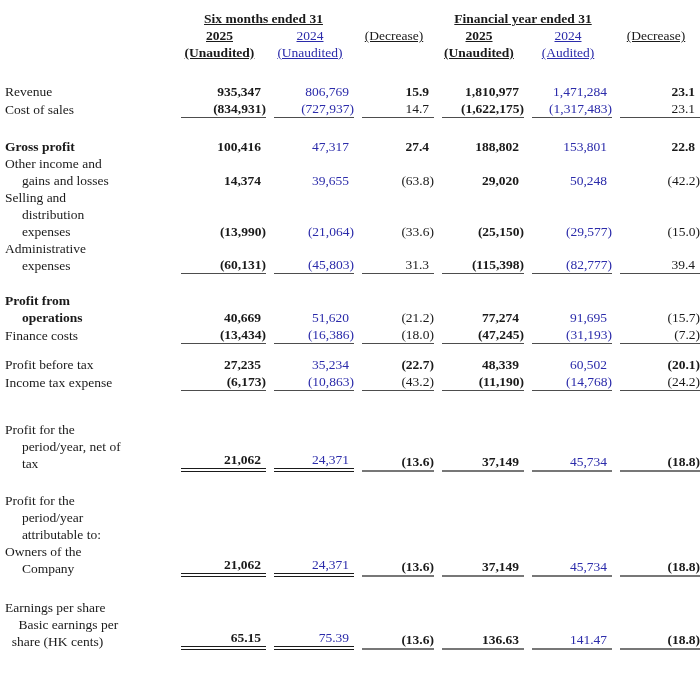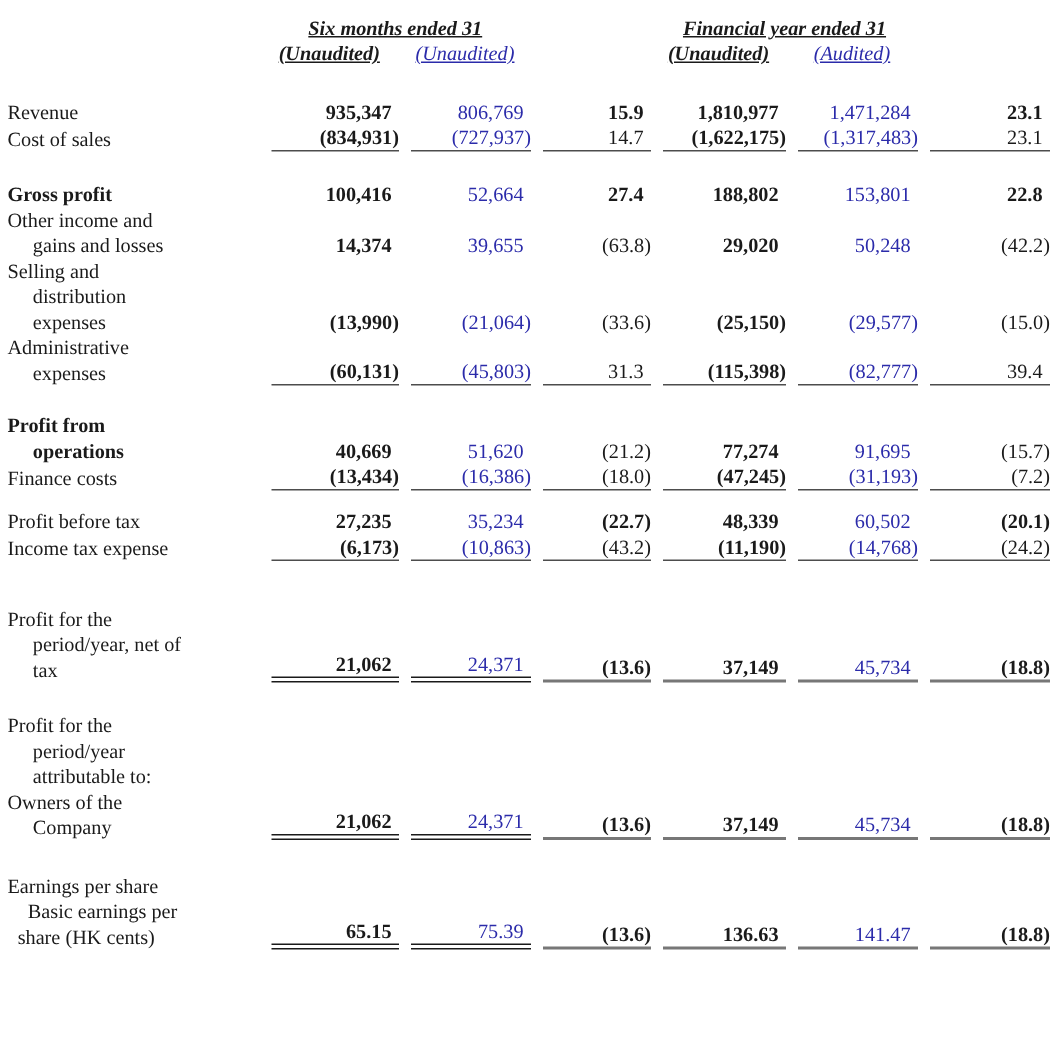--- a/index.html
+++ b/index.html
@@ -12,21 +12,21 @@
   td{padding:0;vertical-align:bottom;}
   
   td.lbl{white-space:pre;padding-left:5px;text-align:left;margin-left:29px;}
   
   .c{margin-left:8px;padding-right:5px;text-align:right;min-height:17px;}
   .s1{border-bottom:1.5px solid #4d4d4d;}
   .d2{border-bottom:4px double #1a1a1a;}
   .g1{border-bottom:2px solid #777777;}
   .b{font-weight:bold;}
   .blu{color:#2b2baa;}
-  .u{text-decoration:underline;font-style:italic;}
+  .u{text-decoration:underline;}
   .p{display:inline-block;margin-right:-5px;}
   
   td.hc{text-align:center;}
   tr.sp td{border:none;}
 </style>
 </head>
 <body>
 
 <table>
   <colgroup>
@@ -41,20 +41,29 @@
   <thead>
     <tr>
       <td class="hc"></td>
       <td class="hc" colspan="2"><span class="u b">Six months ended 31</span></td>
       <td class="hc"></td>
       <td class="hc" colspan="2"><span class="u b">Financial year ended 31</span></td>
       <td class="hc"></td>
     </tr>
     <tr>
       <td class="hc"></td>
+      <td class="hc"><span class="u b">2025</span></td>
+      <td class="hc"><span class="u blu">2024</span></td>
+      <td class="hc"><span class="u">(Decrease)</span></td>
+      <td class="hc"><span class="u b">2025</span></td>
+      <td class="hc"><span class="u blu">2024</span></td>
+      <td class="hc"><span class="u">(Decrease)</span></td>
+    </tr>
+    <tr>
+      <td class="hc"></td>
       <td class="hc"><span class="u b">(Unaudited)</span></td>
       <td class="hc"><span class="u blu">(Unaudited)</span></td>
       <td class="hc"></td>
       <td class="hc"><span class="u b">(Unaudited)</span></td>
       <td class="hc"><span class="u blu">(Audited)</span></td>
       <td class="hc"></td>
     </tr>
     <tr class="sp">
         <td colspan="7" style="height:22px"></td>
       </tr>
@@ -104,21 +113,21 @@
       </tr>
       <tr class="sp">
         <td colspan="7" style="height: 20px;"></td>
       </tr>
       <tr>
         <td class="lbl b">Gross profit</td>
         <td>
           <div class="c"><span class="b">100,416</span></div>
         </td>
         <td>
-          <div class="c"><span class="blu">52,664</span></div>
+          <div class="c"><span class="blu">47,317</span></div>
         </td>
         <td>
           <div class="c"><span class="b">27.4</span></div>
         </td>
         <td>
           <div class="c"><span class="b">188,802</span></div>
         </td>
         <td>
           <div class="c"><span class="blu">153,801</span></div>
         </td>

